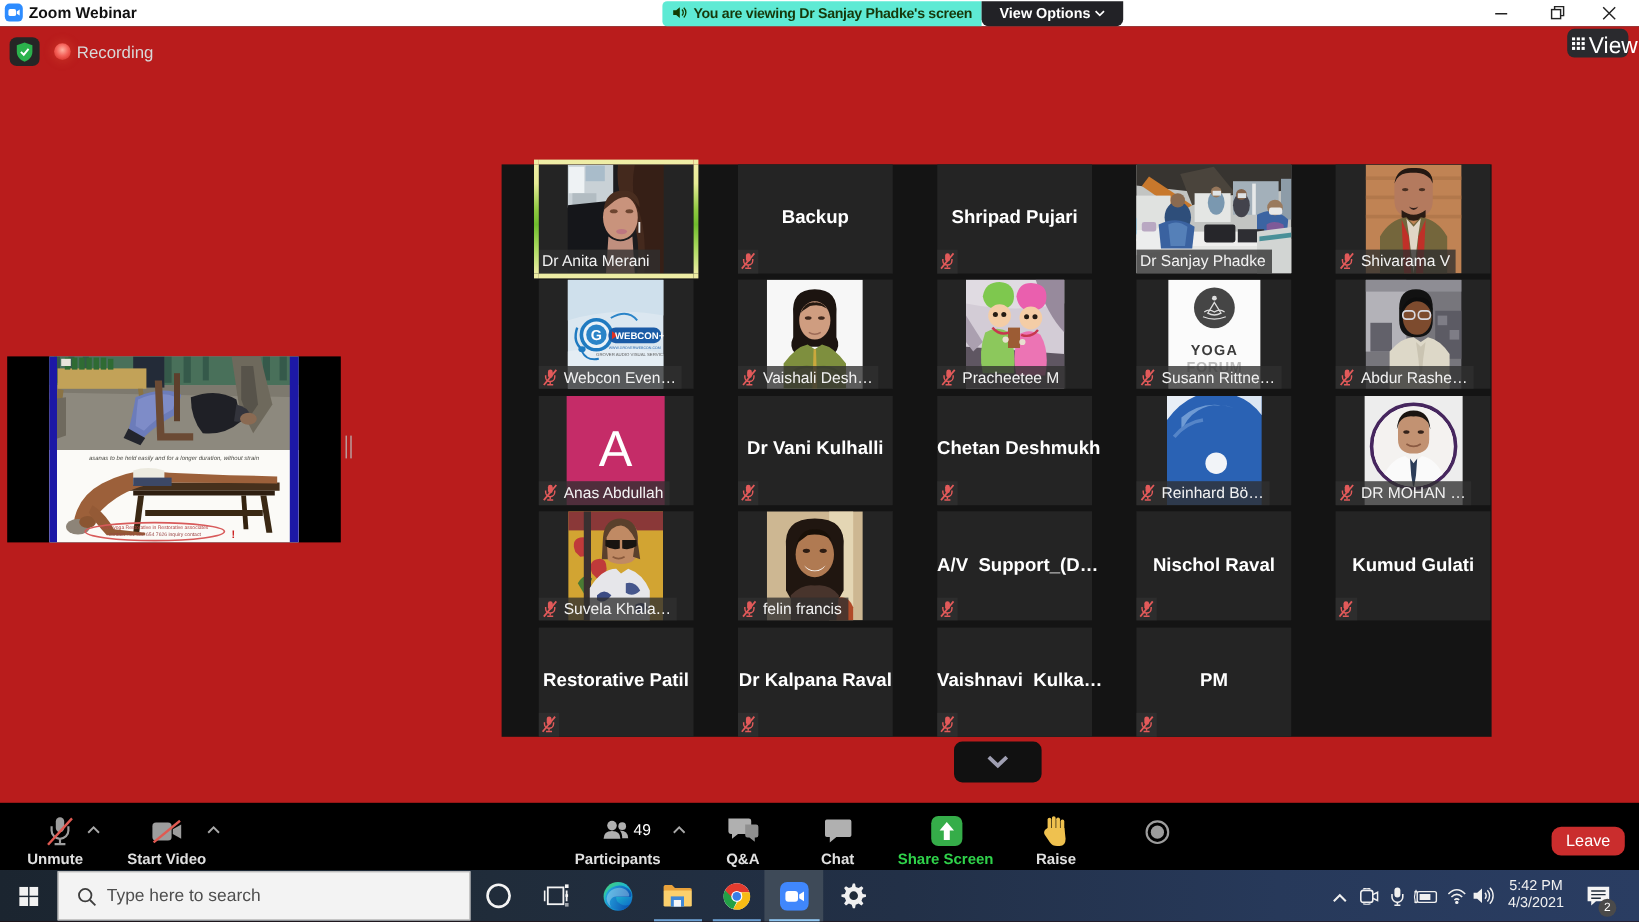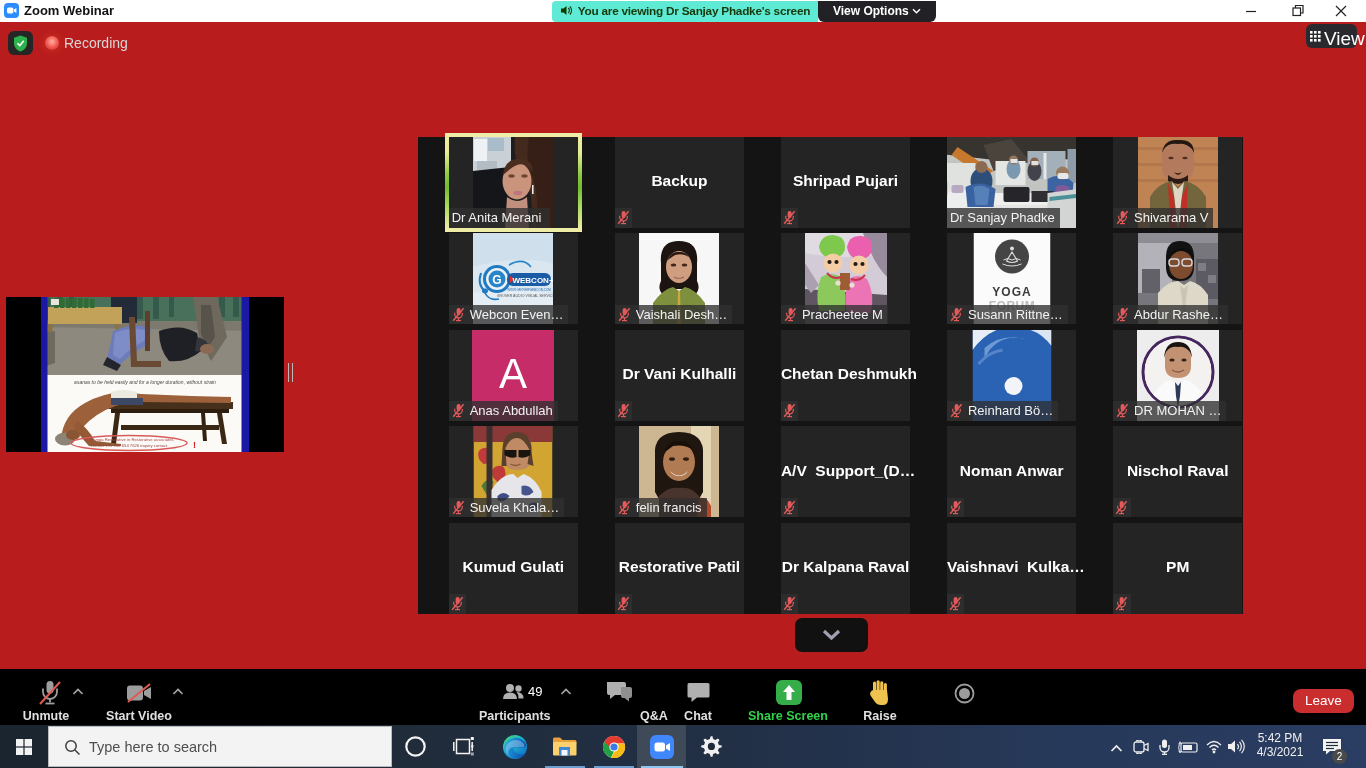--- a/index.html
+++ b/index.html
@@ -628,34 +628,20 @@
               <rect x="4.6" y="1" width="4" height="7" rx="2" stroke="none"></rect>
               <path d="M2.7 5.8 v1.3 a3.8 3.8 0 0 0 7.6 0 v-1.3" fill="none" stroke-width="1.2"></path>
               <line x1="6.5" y1="11" x2="6.5" y2="13" stroke-width="1.2"></line>
               <line x1="4" y1="13.6" x2="9" y2="13.6" stroke-width="1.2"></line>
               <line x1="1.2" y1="13.8" x2="11.6" y2="1.2" stroke-width="1.5"></line>
             </g>
           </svg>
         </div>
     </div>
 
-    <div class="tile">
-        <div class="cname">Noman Anwar</div>
-      <div class="msq">
-          <svg width="13" height="15" viewBox="0 0 13 15">
-            <g stroke="#e25a5a" fill="#e25a5a">
-              <rect x="4.6" y="1" width="4" height="7" rx="2" stroke="none"></rect>
-              <path d="M2.7 5.8 v1.3 a3.8 3.8 0 0 0 7.6 0 v-1.3" fill="none" stroke-width="1.2"></path>
-              <line x1="6.5" y1="11" x2="6.5" y2="13" stroke-width="1.2"></line>
-              <line x1="4" y1="13.6" x2="9" y2="13.6" stroke-width="1.2"></line>
-              <line x1="1.2" y1="13.8" x2="11.6" y2="1.2" stroke-width="1.5"></line>
-            </g>
-          </svg>
-        </div>
-    </div>
 
     <div class="tile">
         <div class="cname">Nischol Raval</div>
       <div class="msq">
           <svg width="13" height="15" viewBox="0 0 13 15">
             <g stroke="#e25a5a" fill="#e25a5a">
               <rect x="4.6" y="1" width="4" height="7" rx="2" stroke="none"></rect>
               <path d="M2.7 5.8 v1.3 a3.8 3.8 0 0 0 7.6 0 v-1.3" fill="none" stroke-width="1.2"></path>
               <line x1="6.5" y1="11" x2="6.5" y2="13" stroke-width="1.2"></line>
               <line x1="4" y1="13.6" x2="9" y2="13.6" stroke-width="1.2"></line>
@@ -785,21 +771,21 @@
     <div class="abs" style="left:528px;top:662px;color:#fff;font-size:13px">49</div>
     <svg class="abs" style="left:560px;top:666px" width="12" height="8" viewBox="0 0 12 8">
         <path d="M1.5 6 L6 1.5 L10.5 6" stroke="#a8a8a8" stroke-width="1.6" fill="none"></path>
       </svg>
     <div class="tlabel" style="left:479px;top:687px;width:68px">Participants</div>
 
     <svg class="abs" style="left:605px;top:659px" width="28" height="22" viewBox="0 0 28 22">
       <path d="M2 1 H19 Q21 1 21 3 V12 Q21 14 19 14 H10 L5 18 V14 H4 Q2 14 2 12 Z" fill="#b0b0b0"></path>
       <path d="M16 6 H25 Q27 6 27 8 V15 Q27 17 25 17 H24 V20.5 L19.5 17 H18 Q16 17 16 15 Z" fill="#8f8f8f"></path>
     </svg>
-    <div class="tlabel" style="left:620px;top:687px;width:68px">Q&amp;A</div>
+    <div class="tlabel" style="left:585px;top:687px;width:68px">Q&amp;A</div>
 
     <svg class="abs" style="left:687px;top:660px" width="23" height="21" viewBox="0 0 23 21">
       <path d="M2 1 H21 Q22.5 1 22.5 2.5 V14 Q22.5 15.5 21 15.5 H10 L4.5 20 V15.5 H2 Q0.5 15.5 0.5 14 V2.5 Q0.5 1 2 1 Z" fill="#b0b0b0"></path>
     </svg>
     <div class="tlabel" style="left:664px;top:687px;width:68px">Chat</div>
 
     <div class="abs" style="left:776px;top:658px;width:26px;height:25px;background:#35ad49;border-radius:6px">
       <svg class="abs" style="left:6px;top:4px" width="14" height="17" viewBox="0 0 14 17">
           <path d="M7 1 L13 8 H9.5 V16 H4.5 V8 H1 Z" fill="#fff"></path>
         </svg>

